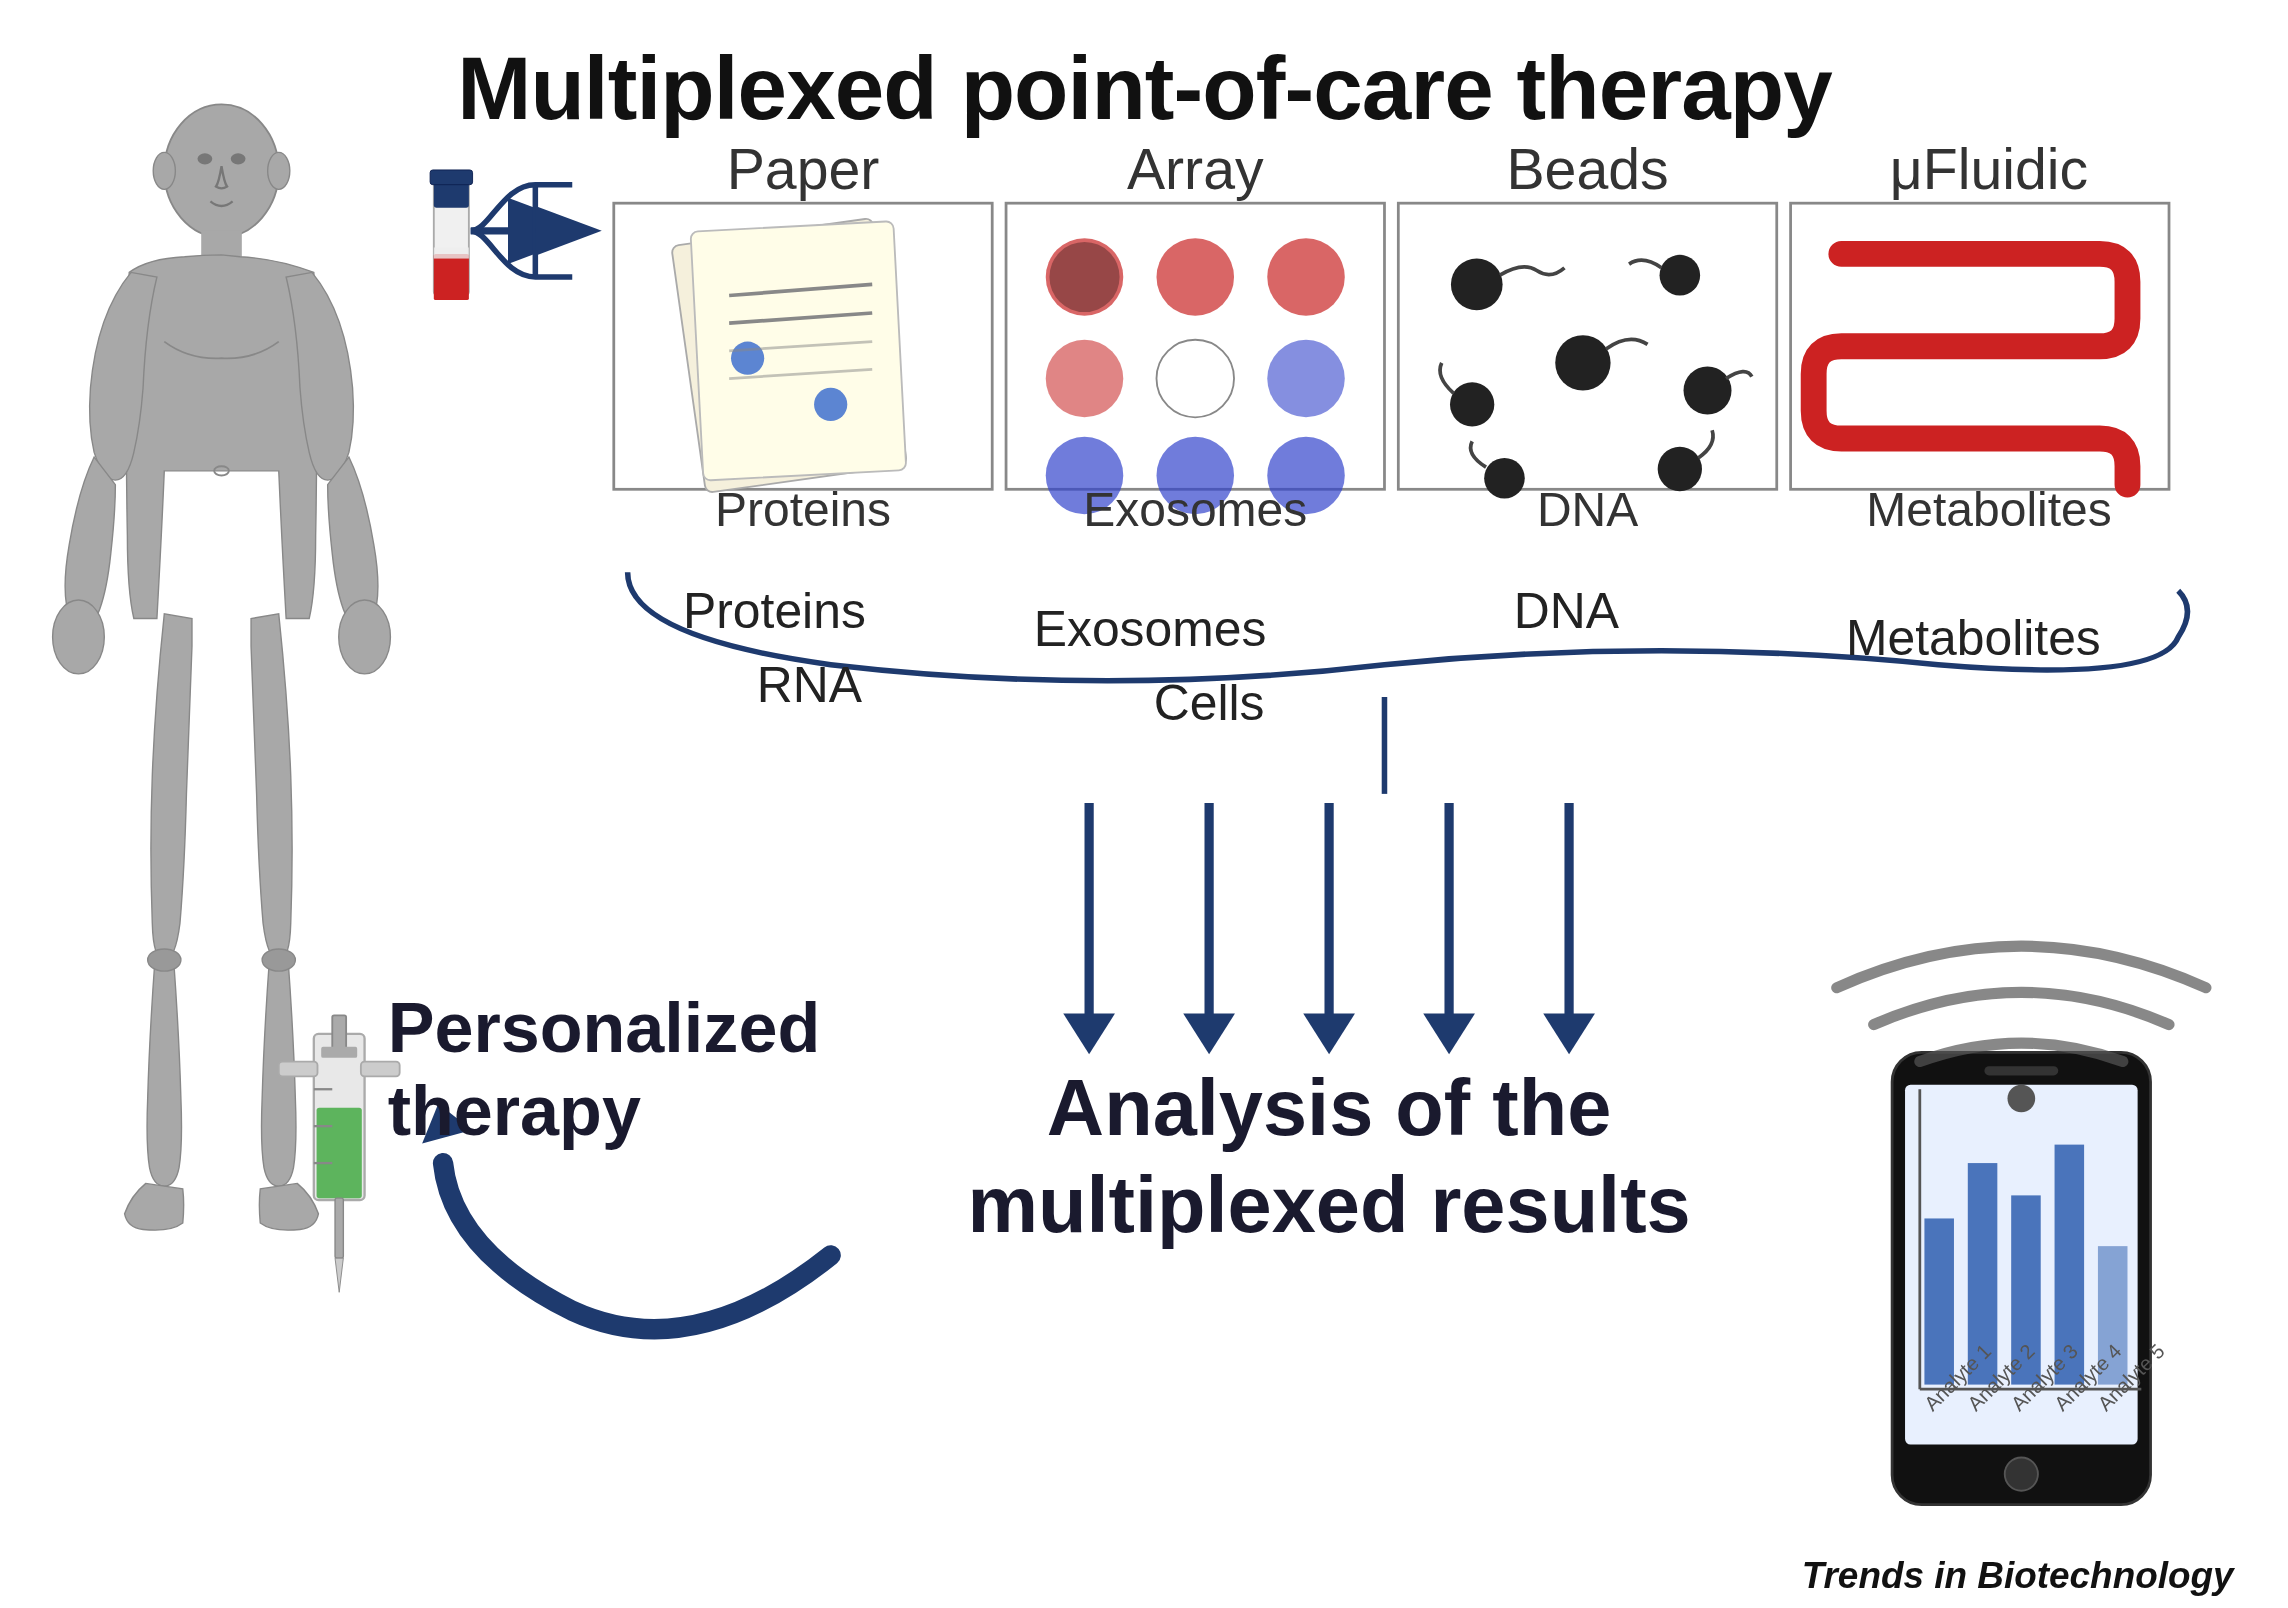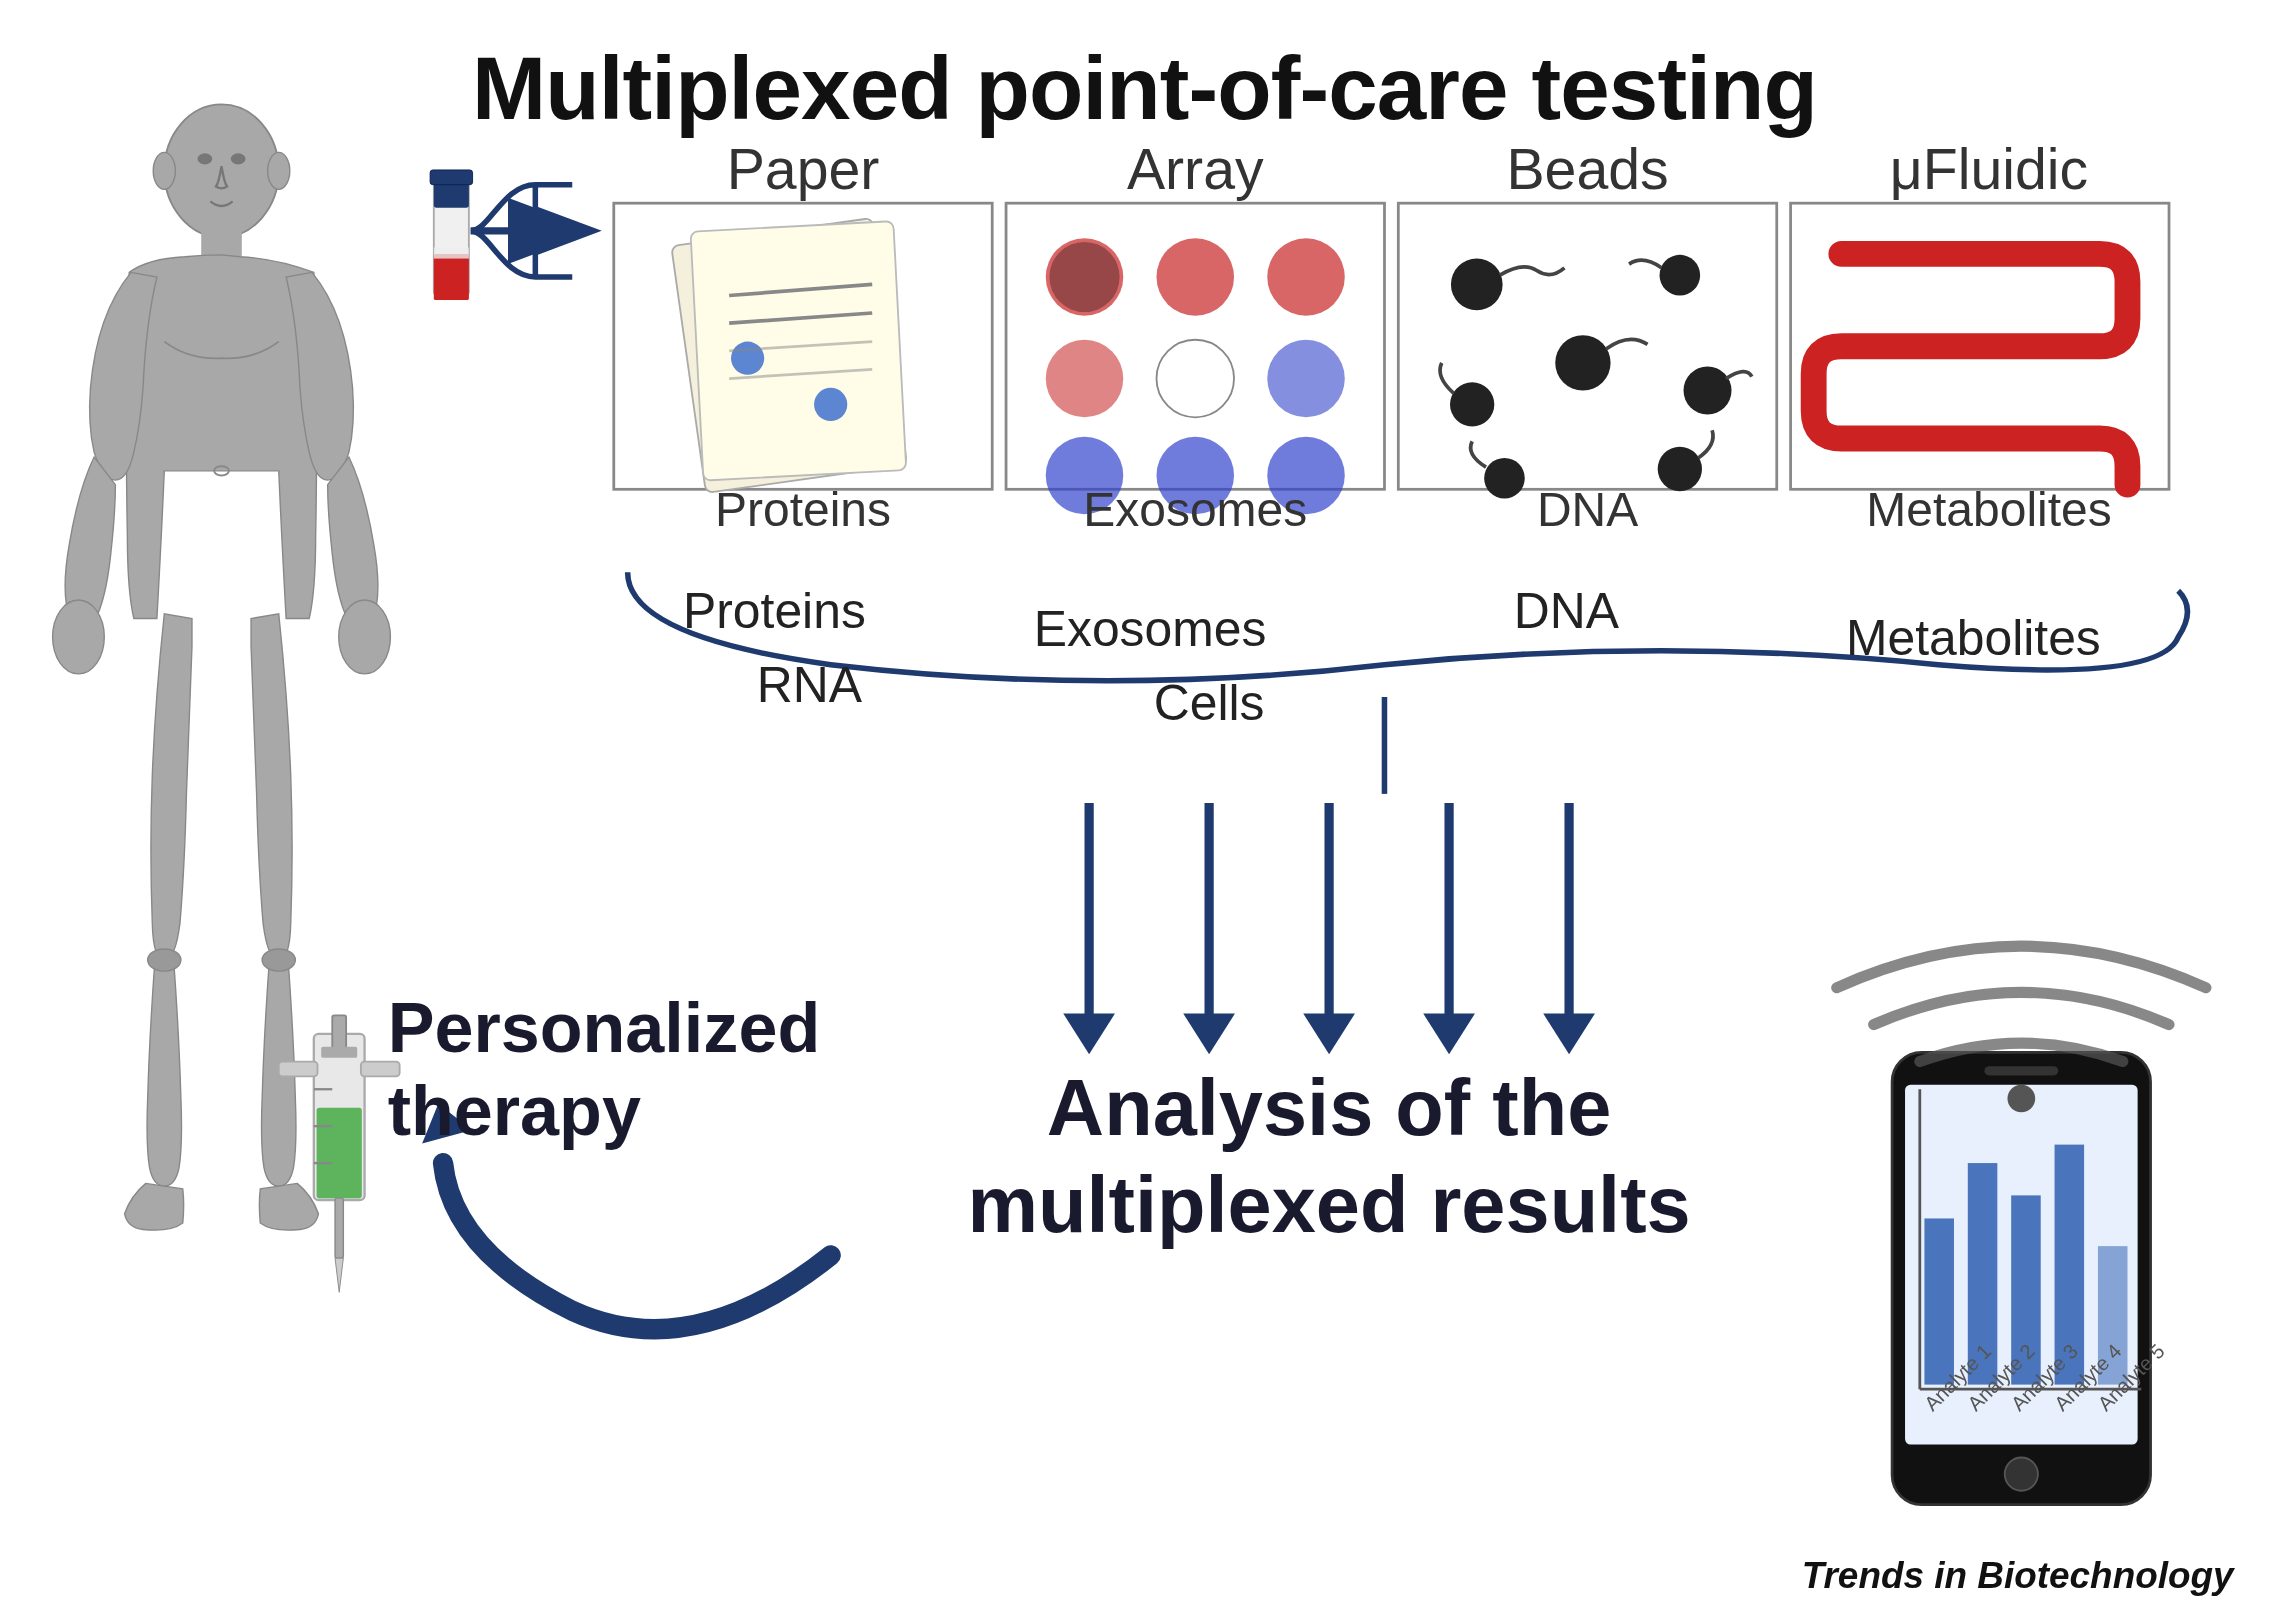--- a/index.html
+++ b/index.html
@@ -27,21 +27,21 @@
       position: absolute;
       top: 0; left: 0;
       width: 2289px;
       height: 1609px;
       pointer-events: none;
     }
   </style>
 </head>
 <body>
 
-<div class="page-title">Multiplexed point-of-care testing</div>
+<div class="page-title">Multiplexed point-of-care therapy</div>
 
 <svg class="main-svg" viewBox="0 0 2480 1743" xmlns="http://www.w3.org/2000/svg">
 
   <g transform="translate(30, 80)">
 
     <ellipse cx="210" cy="105" rx="62" ry="72" fill="#a8a8a8" stroke="#888" stroke-width="2"></ellipse>
 
     <rect x="188" y="170" width="44" height="45" fill="#a8a8a8"></rect>
 
     <path d="M110,215 Q105,340 108,500 Q108,560 115,590 L140,590 Q145,500 148,430 L148,430 L272,430 Q275,500 280,590 L305,590 Q312,560 312,500 Q315,340 310,215 Q270,200 230,198 Q210,196 210,196 Q190,196 170,198 Q130,200 110,215 Z" fill="#a8a8a8" stroke="#888" stroke-width="1.5"></path>

